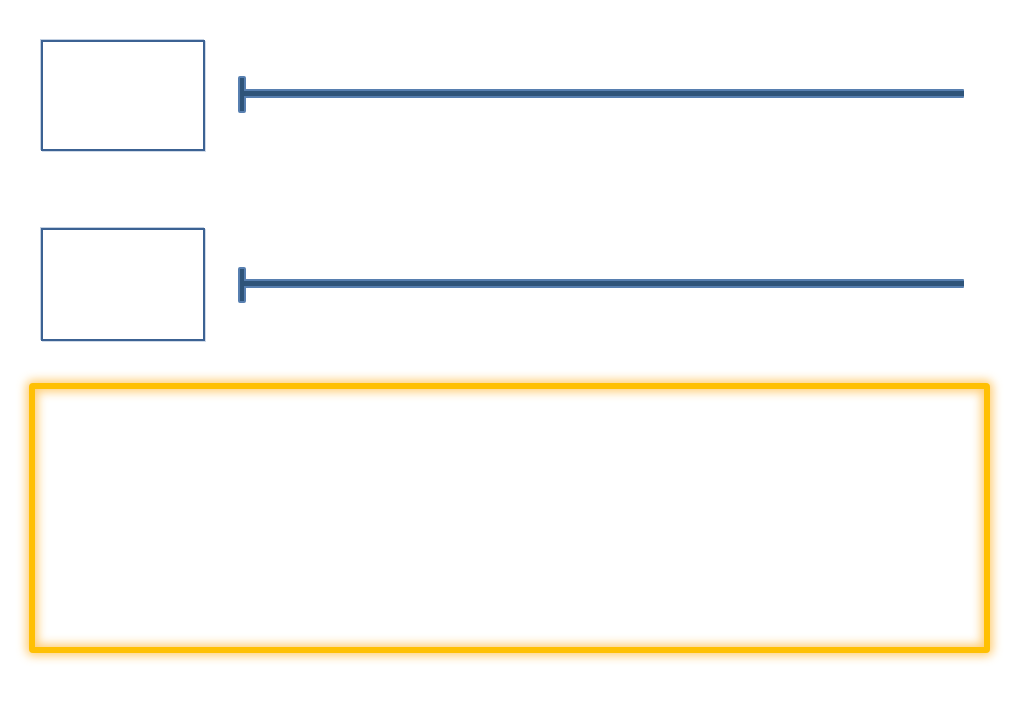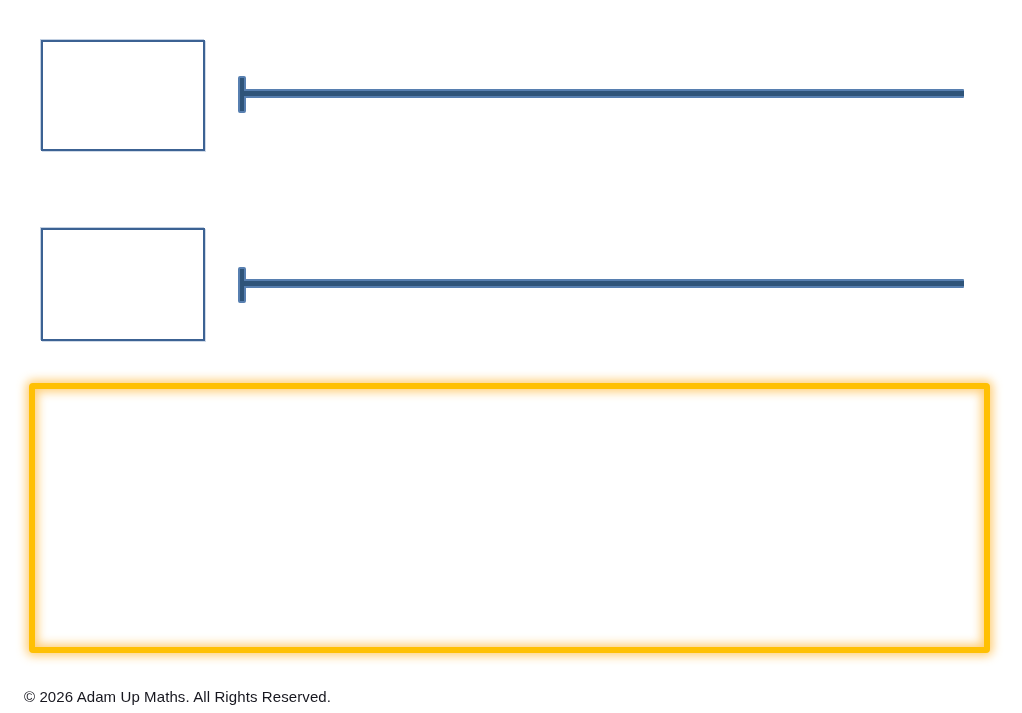--- a/index.html
+++ b/index.html
@@ -88,15 +88,14 @@
 
   <div class="answer-box box2"></div>
 
   <div>
     <span class="tick tick2"></span>
     <span class="bar bar2"></span>
   </div>
 
   <div class="highlight-box"></div>
 
-  <div class="footer">© 2026 Adam Up Maths. All Rights Reserved.</div>
 
 </div>
 
 </body></html>

